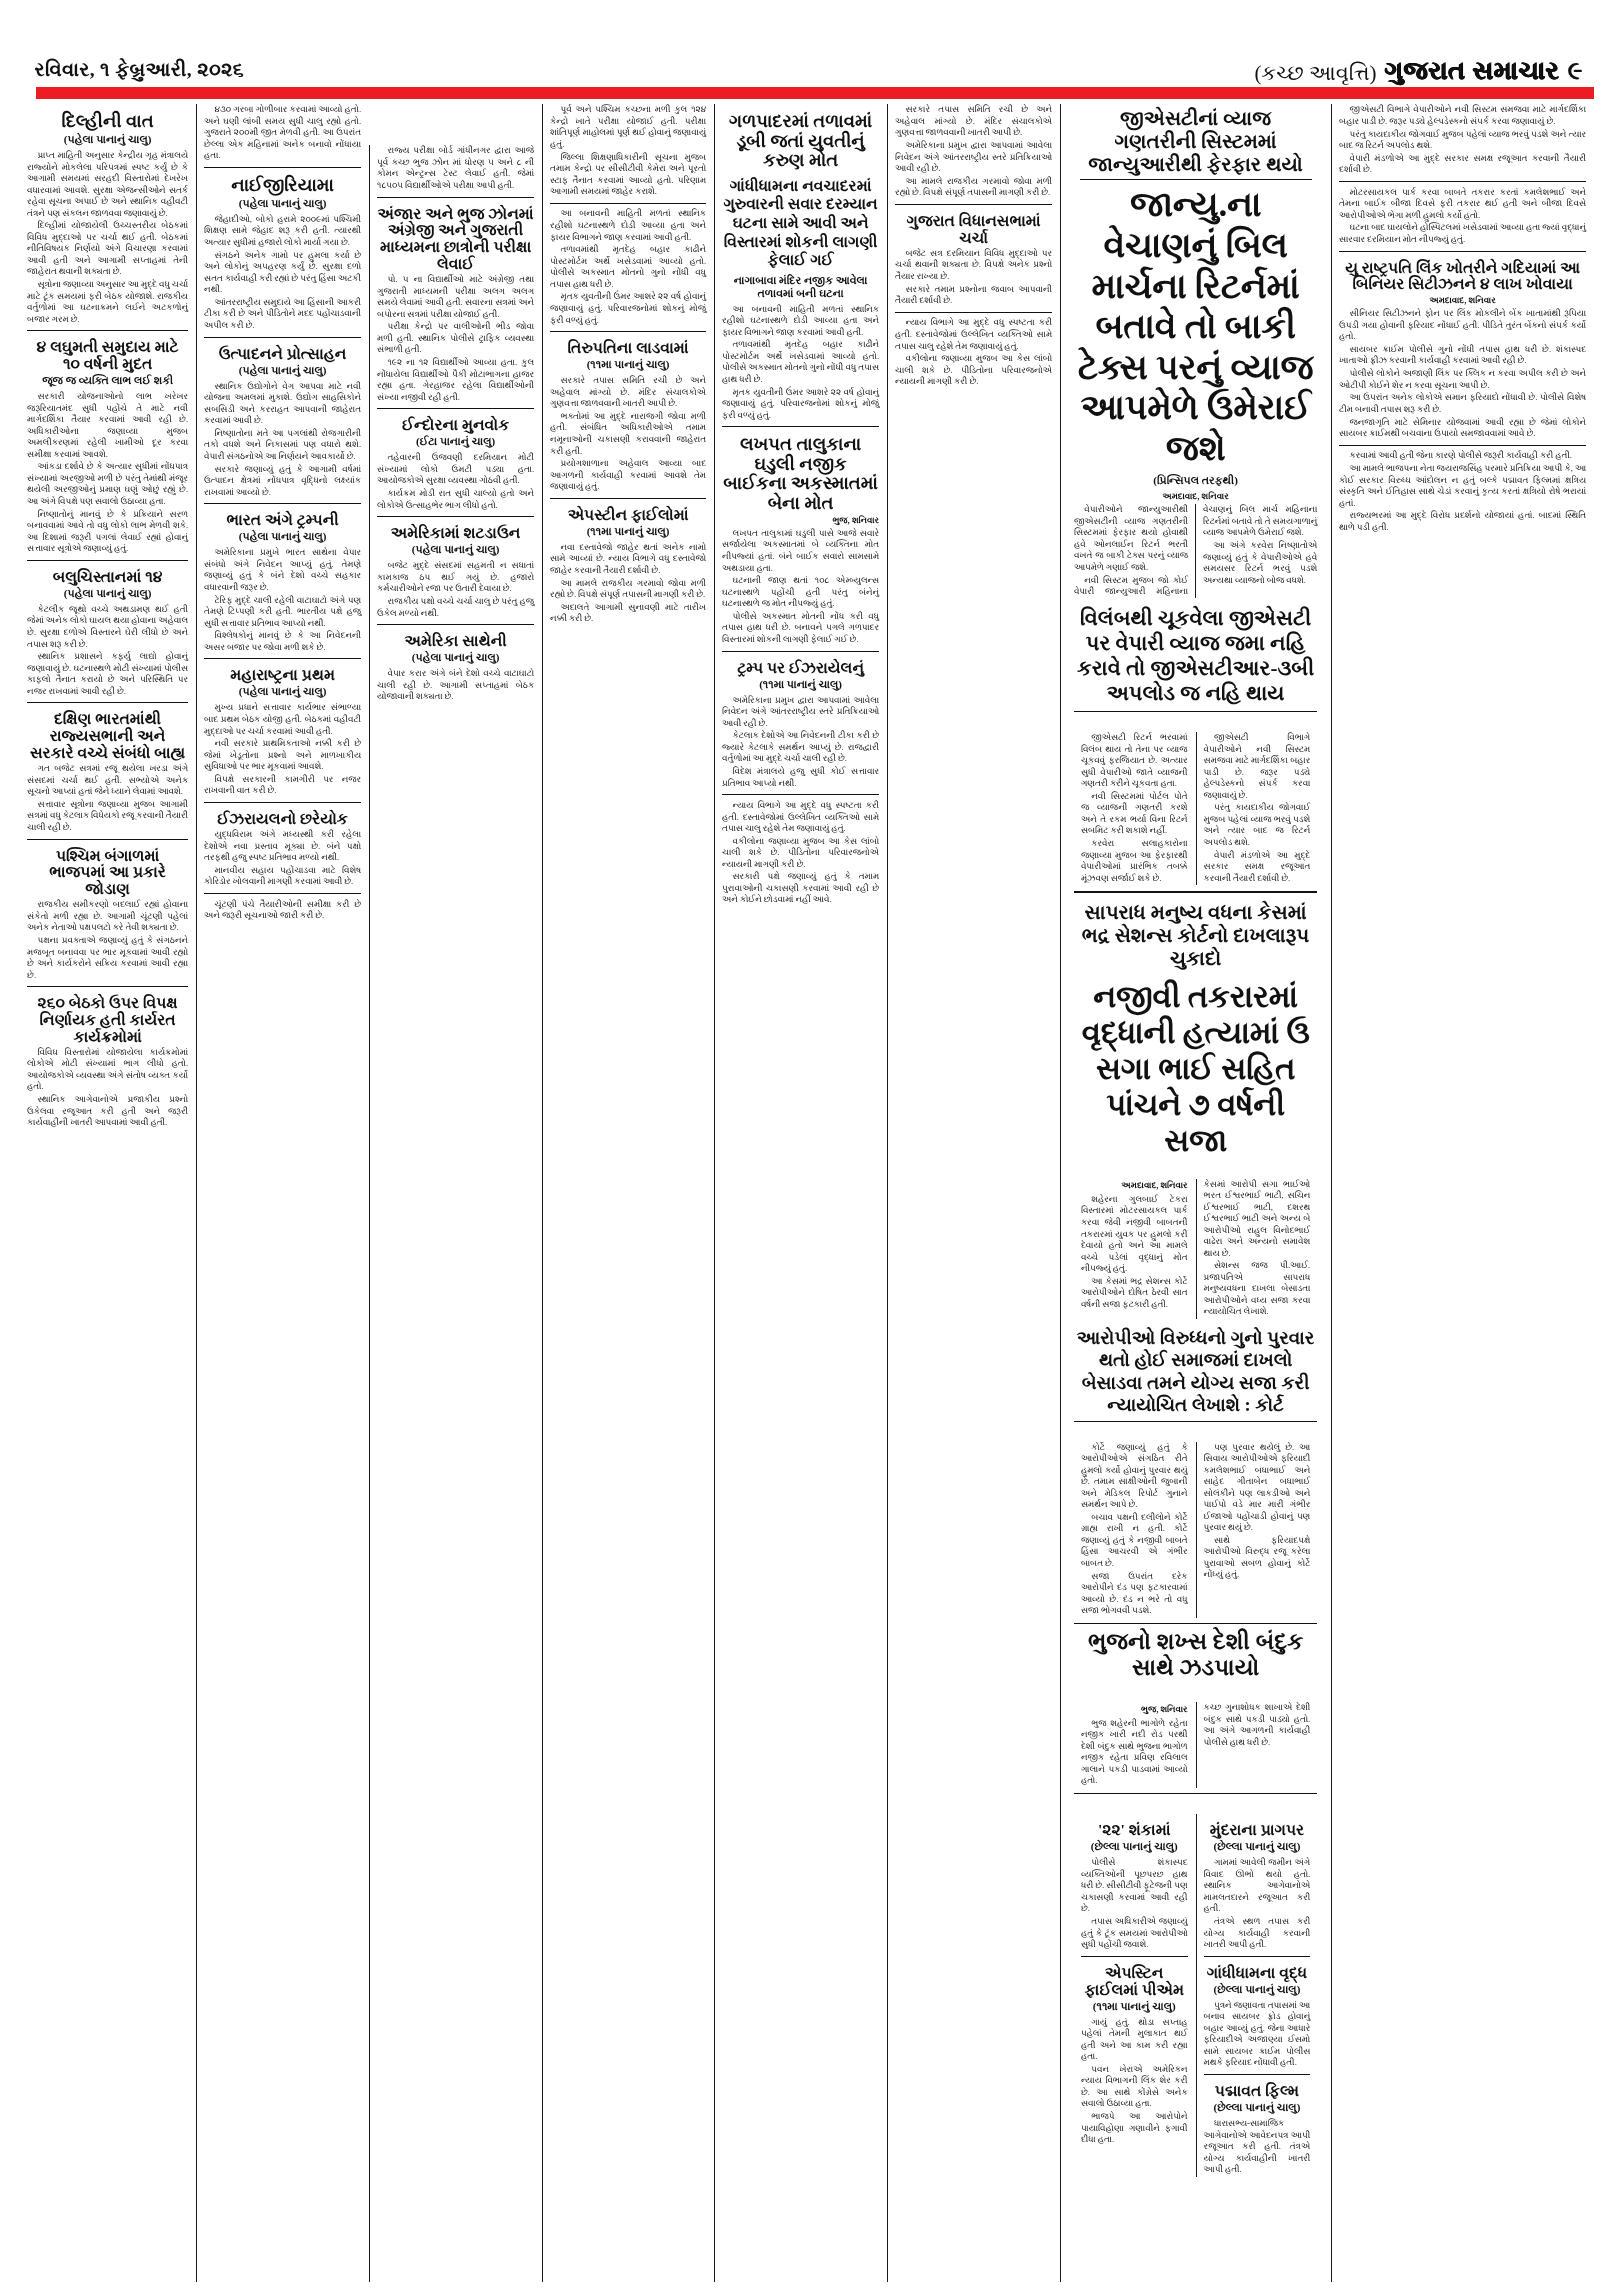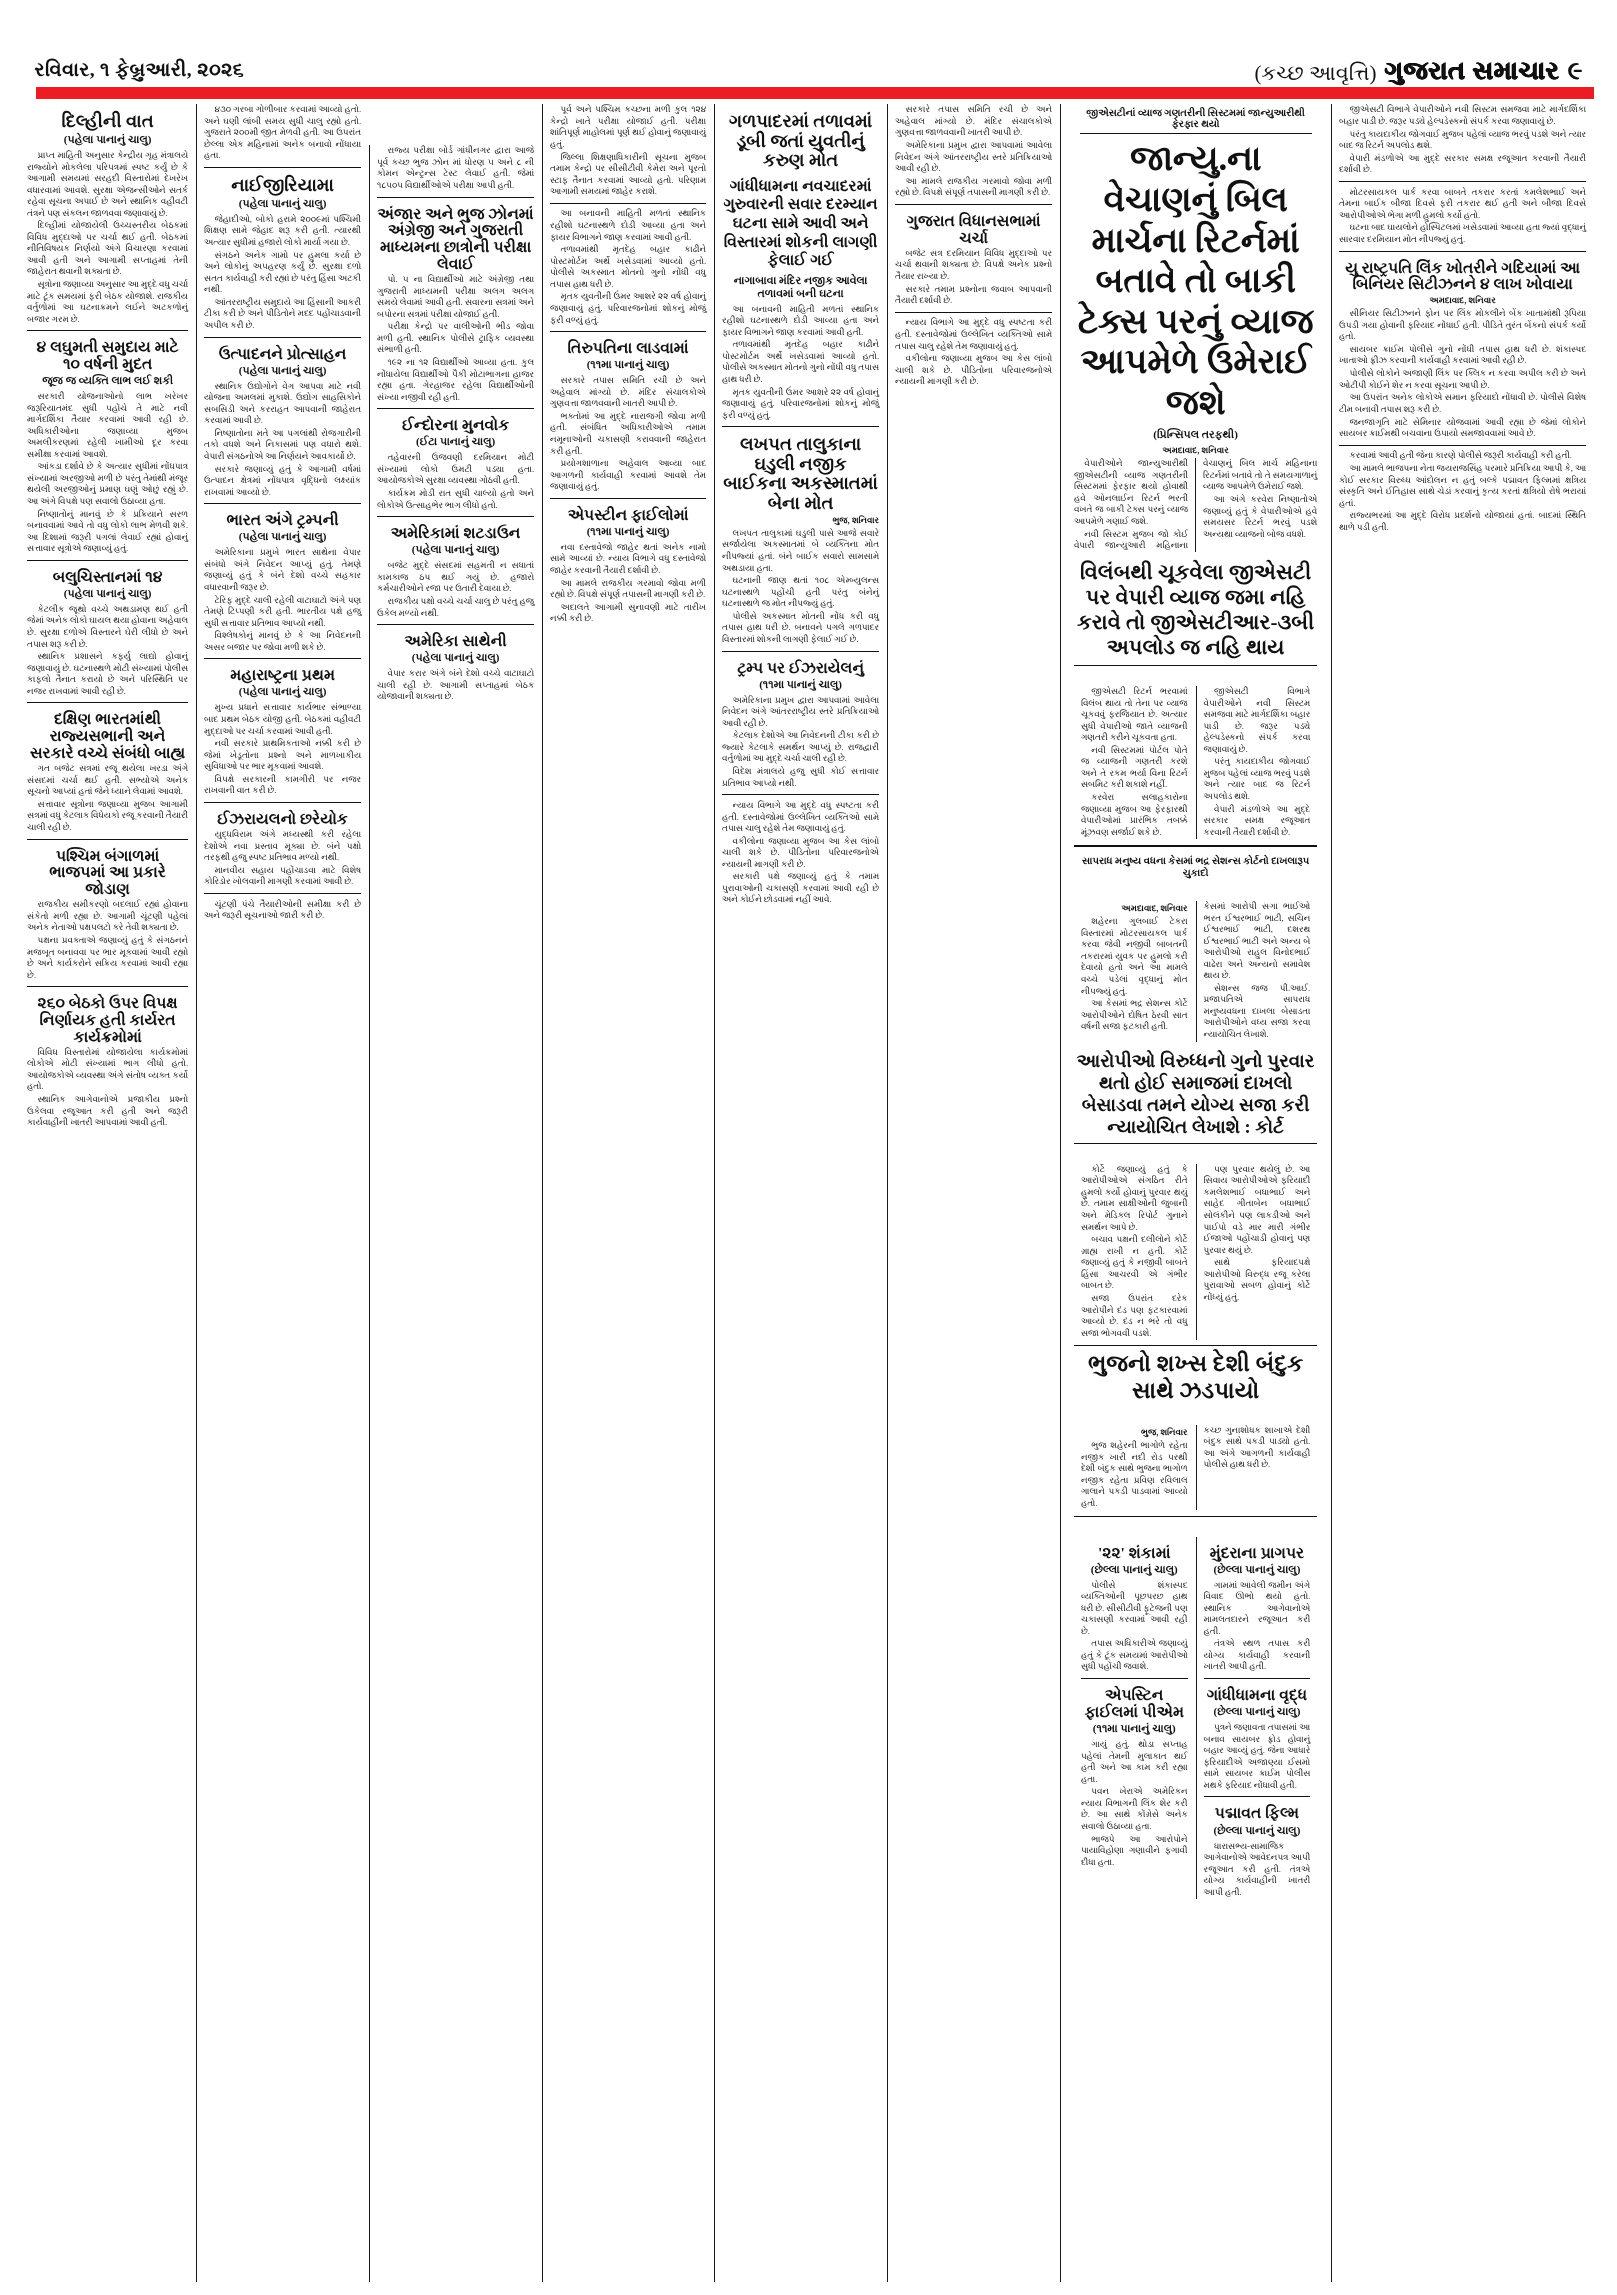--- a/index.html
+++ b/index.html
@@ -48,21 +48,21 @@
   .contd{text-align:center;font-size:11px;font-weight:700;margin:0 0 4px;}
   .rule{border-top:1.7px solid #111;margin:5.8px 0 0;}
   .rule.dbl{border-top:2.3px double #111;}
   .hrule{border-top:1.2px solid #111;margin:5.2px 0 4.6px;}
 
   .byline{text-align:right;font-size:8.7px;font-weight:700;margin:1.7px 0 2.3px;}
   .byline.c{text-align:center;}
 
   
   .lead{padding:0 5.8px;}
-  .kicker{text-align:center;font-size:10px;font-weight:800;border-bottom:1.7px solid #111;
+  .kicker{text-align:center;font-size:20px;font-weight:800;border-bottom:1.7px solid #111;
           padding-bottom:2.9px;margin:2.3px 5.8px 5.8px;line-height:1.15;}
   .lead-hl{text-align:center;font-weight:900;font-size:35px;line-height:1.16;margin:0 0 4.6px;
            letter-spacing:-0.3px;}
   .sub-hl{text-align:center;font-weight:800;font-size:21px;line-height:1.2;margin:8px 0 4.6px;
           border-bottom:1.7px solid #111;padding-bottom:4.6px;}
   .lead-cols{display:flex;gap:1px;margin-top:20px;}
   .lead-cols > div{flex:1;padding:0 7px;box-sizing:border-box;}
   .lead-cols > div + div{border-left:1.2px solid #1a1a1a;}
 
   .mid-hl{text-align:center;font-weight:900;font-size:23px;line-height:1.17;margin:1.2px 0 3.5px;}
@@ -340,20 +340,21 @@
           <div class="body">
             <p>જીએસટી વિભાગે વેપારીઓને નવી સિસ્ટમ સમજવા માટે માર્ગદર્શિકા બહાર પાડી છે. જરૂર પડ્યે હેલ્પડેસ્કનો સંપર્ક કરવા જણાવાયું છે.</p>
             <p>પરંતુ કાયદાકીય જોગવાઈ મુજબ પહેલાં વ્યાજ ભરવું પડશે અને ત્યાર બાદ જ રિટર્ન અપલોડ થશે.</p>
             <p>વેપારી મંડળોએ આ મુદ્દે સરકાર સમક્ષ રજૂઆત કરવાની તૈયારી દર્શાવી છે.</p>
           </div>
         </div>
 
         <div class="rule dbl"></div>
 
         <div class="kicker" style="border-bottom:none;margin-top:8px;">સાપરાધ મનુષ્ય વધના કેસમાં ભદ્ર સેશન્સ કોર્ટનો દાખલારૂપ ચુકાદો</div>
+        <div class="lead-hl" style="font-size:31px;">નજીવી તકરારમાં વૃદ્ધાની હત્યામાં ઉ સગા ભાઈ સહિત પાંચને ૭ વર્ષની સજા</div>
         <div class="lead-cols">
           <div class="body">
             <div class="byline">અમદાવાદ, શનિવાર</div>
             <p>શહેરના ગુલબાઈ ટેકરા વિસ્તારમાં મોટરસાયકલ પાર્ક કરવા જેવી નજીવી બાબતની તકરારમાં યુવક પર હુમલો કરી દેવાયો હતો અને આ મામલે વચ્ચે પડેલાં વૃદ્ધાનું મોત નીપજ્યું હતું.</p>
             <p>આ કેસમાં ભદ્ર સેશન્સ કોર્ટે આરોપીઓને દોષિત ઠેરવી સાત વર્ષની સજા ફટકારી હતી.</p>
           </div>
           <div class="body">
             <p class="ni">કેસમાં આરોપી સગા ભાઈઓ ભરત ઈશ્વરભાઈ ભાટી, સચિન ઈશ્વરભાઈ ભાટી, દશરથ ઈશ્વરભાઈ ભાટી અને અન્ય બે આરોપીઓ રાહુલ વિનોદભાઈ વાઢેરા અને અન્યનો સમાવેશ થાય છે.</p>
             <p>સેશન્સ જજ પી.આઈ. પ્રજાપતિએ સાપરાધ મનુષ્યવધના દાખલા બેસાડતા આરોપીઓને વધ્ય સજા કરવા ન્યાયોચિત લેખાશે.</p>
           </div>

